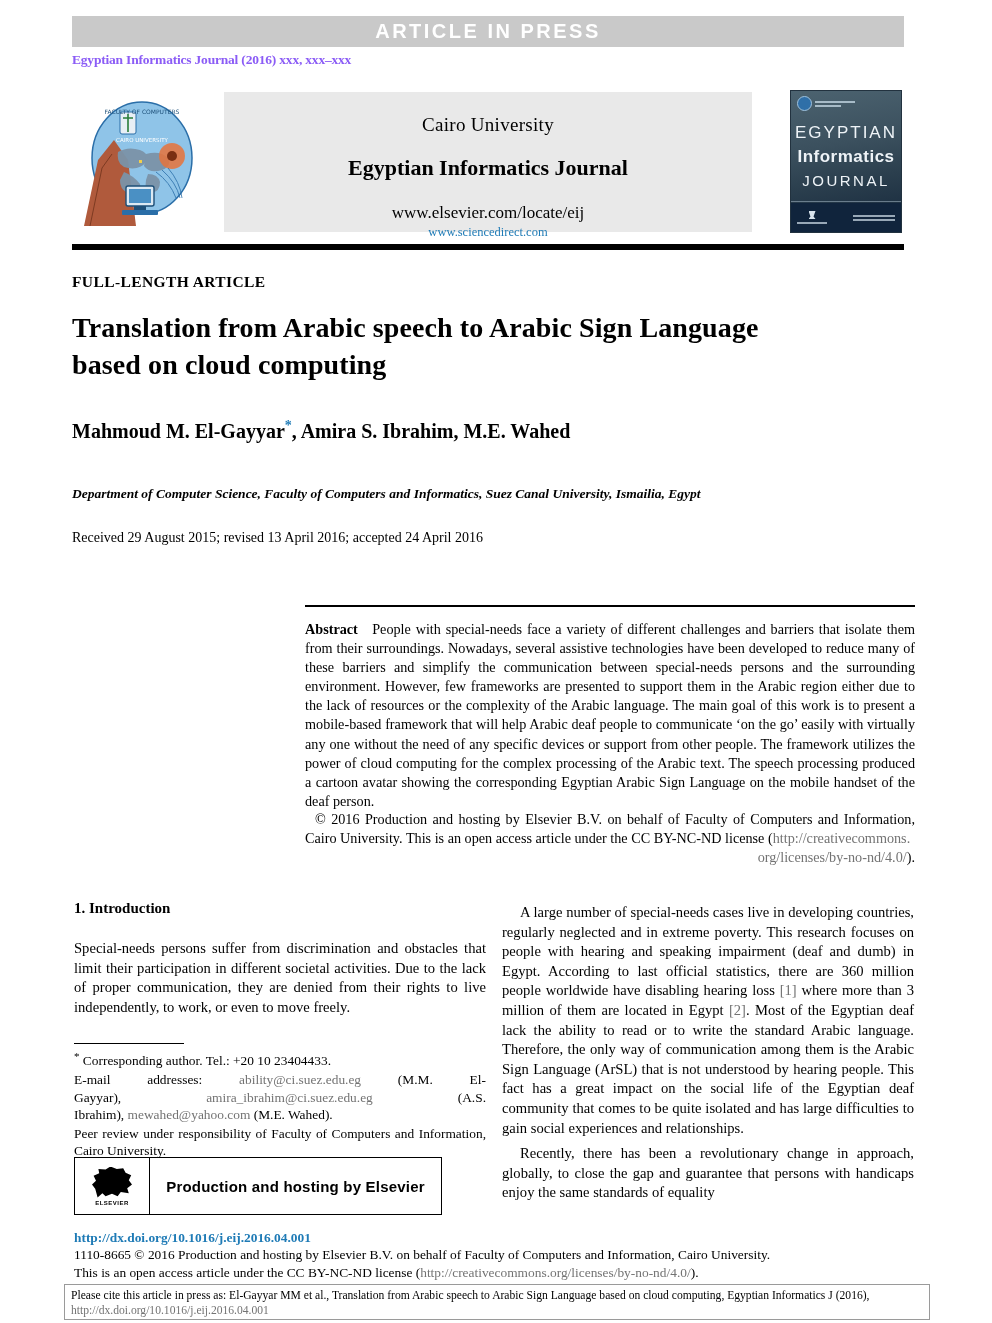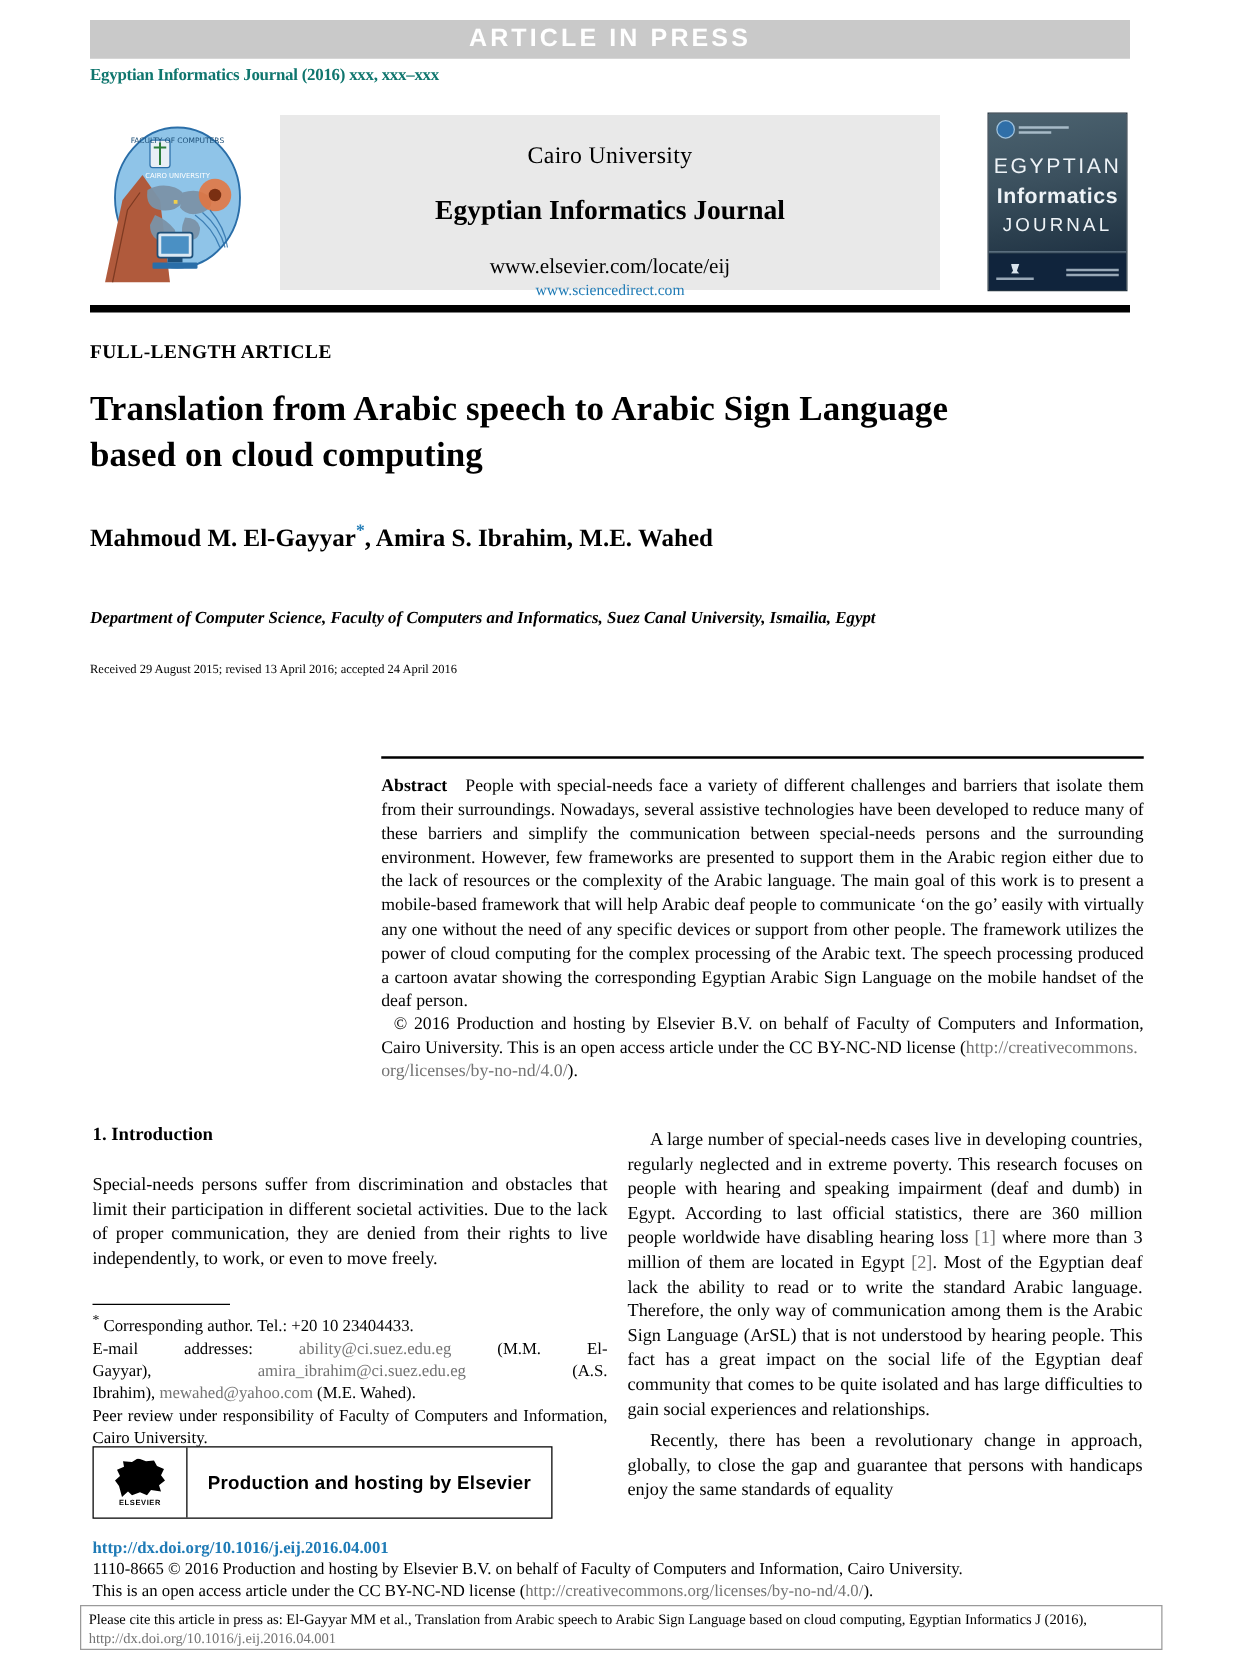--- a/index.html
+++ b/index.html
@@ -36,21 +36,21 @@
     display: flex;
     align-items: center;
     justify-content: center;
   }
   .journal-ref {
     position: absolute;
     left: 72px; top: 52px;
     font-family: "Liberation Serif", serif;
     font-weight: bold;
     font-size: 13.5px;
-    color: #0f766e;
+    color: #8b5cf6;
     letter-spacing: -0.2px;
     text-align: center;
   }
 
   
   .masthead {
     position: absolute;
     left: 72px; top: 88px;
     width: 832px; height: 148px;
   }
@@ -171,21 +171,21 @@
   }
   .authors sup { color: #1f7bb6; font-size: 14px; }
   .affil {
     position: absolute; left: 72px; top: 486px;
     font-family: "Liberation Serif", serif;
     font-style: italic; font-weight: bold; font-size: 13.5px;
   }
   .dates {
     position: absolute; left: 72px; top: 530px;
     font-family: "Liberation Serif", serif;
-    font-size: 10px;
+    font-size: 14px;
   }
 
   
   .kw-box {
     position: absolute; left: 74px; top: 606px;
     width: 217px; height: 254px;
     background: #e6e6e6;
     box-sizing: border-box;
     padding: 16px 0 0 18px;
   }
@@ -209,21 +209,21 @@
   }
   .abstract .lbl { font-weight: bold; }
   .copyright {
     position: absolute; left: 305px; top: 810px;
     width: 610px;
     font-size: 14.2px;
     line-height: 19.1px;
     text-align: justify;
     text-indent: 10px;
   }
-  .copyright .tail { display: block; text-indent: 0; }
+  .copyright .tail { display: block; text-align: right; text-indent: 0; }
   a.lnk, .lnk {
     color: #737373; text-decoration: none;
   }
 
   
   .col-left {
     position: absolute; left: 74px; top: 900px; width: 412px;
   }
   .col-right {
     position: absolute; left: 502px; top: 903px; width: 412px;

